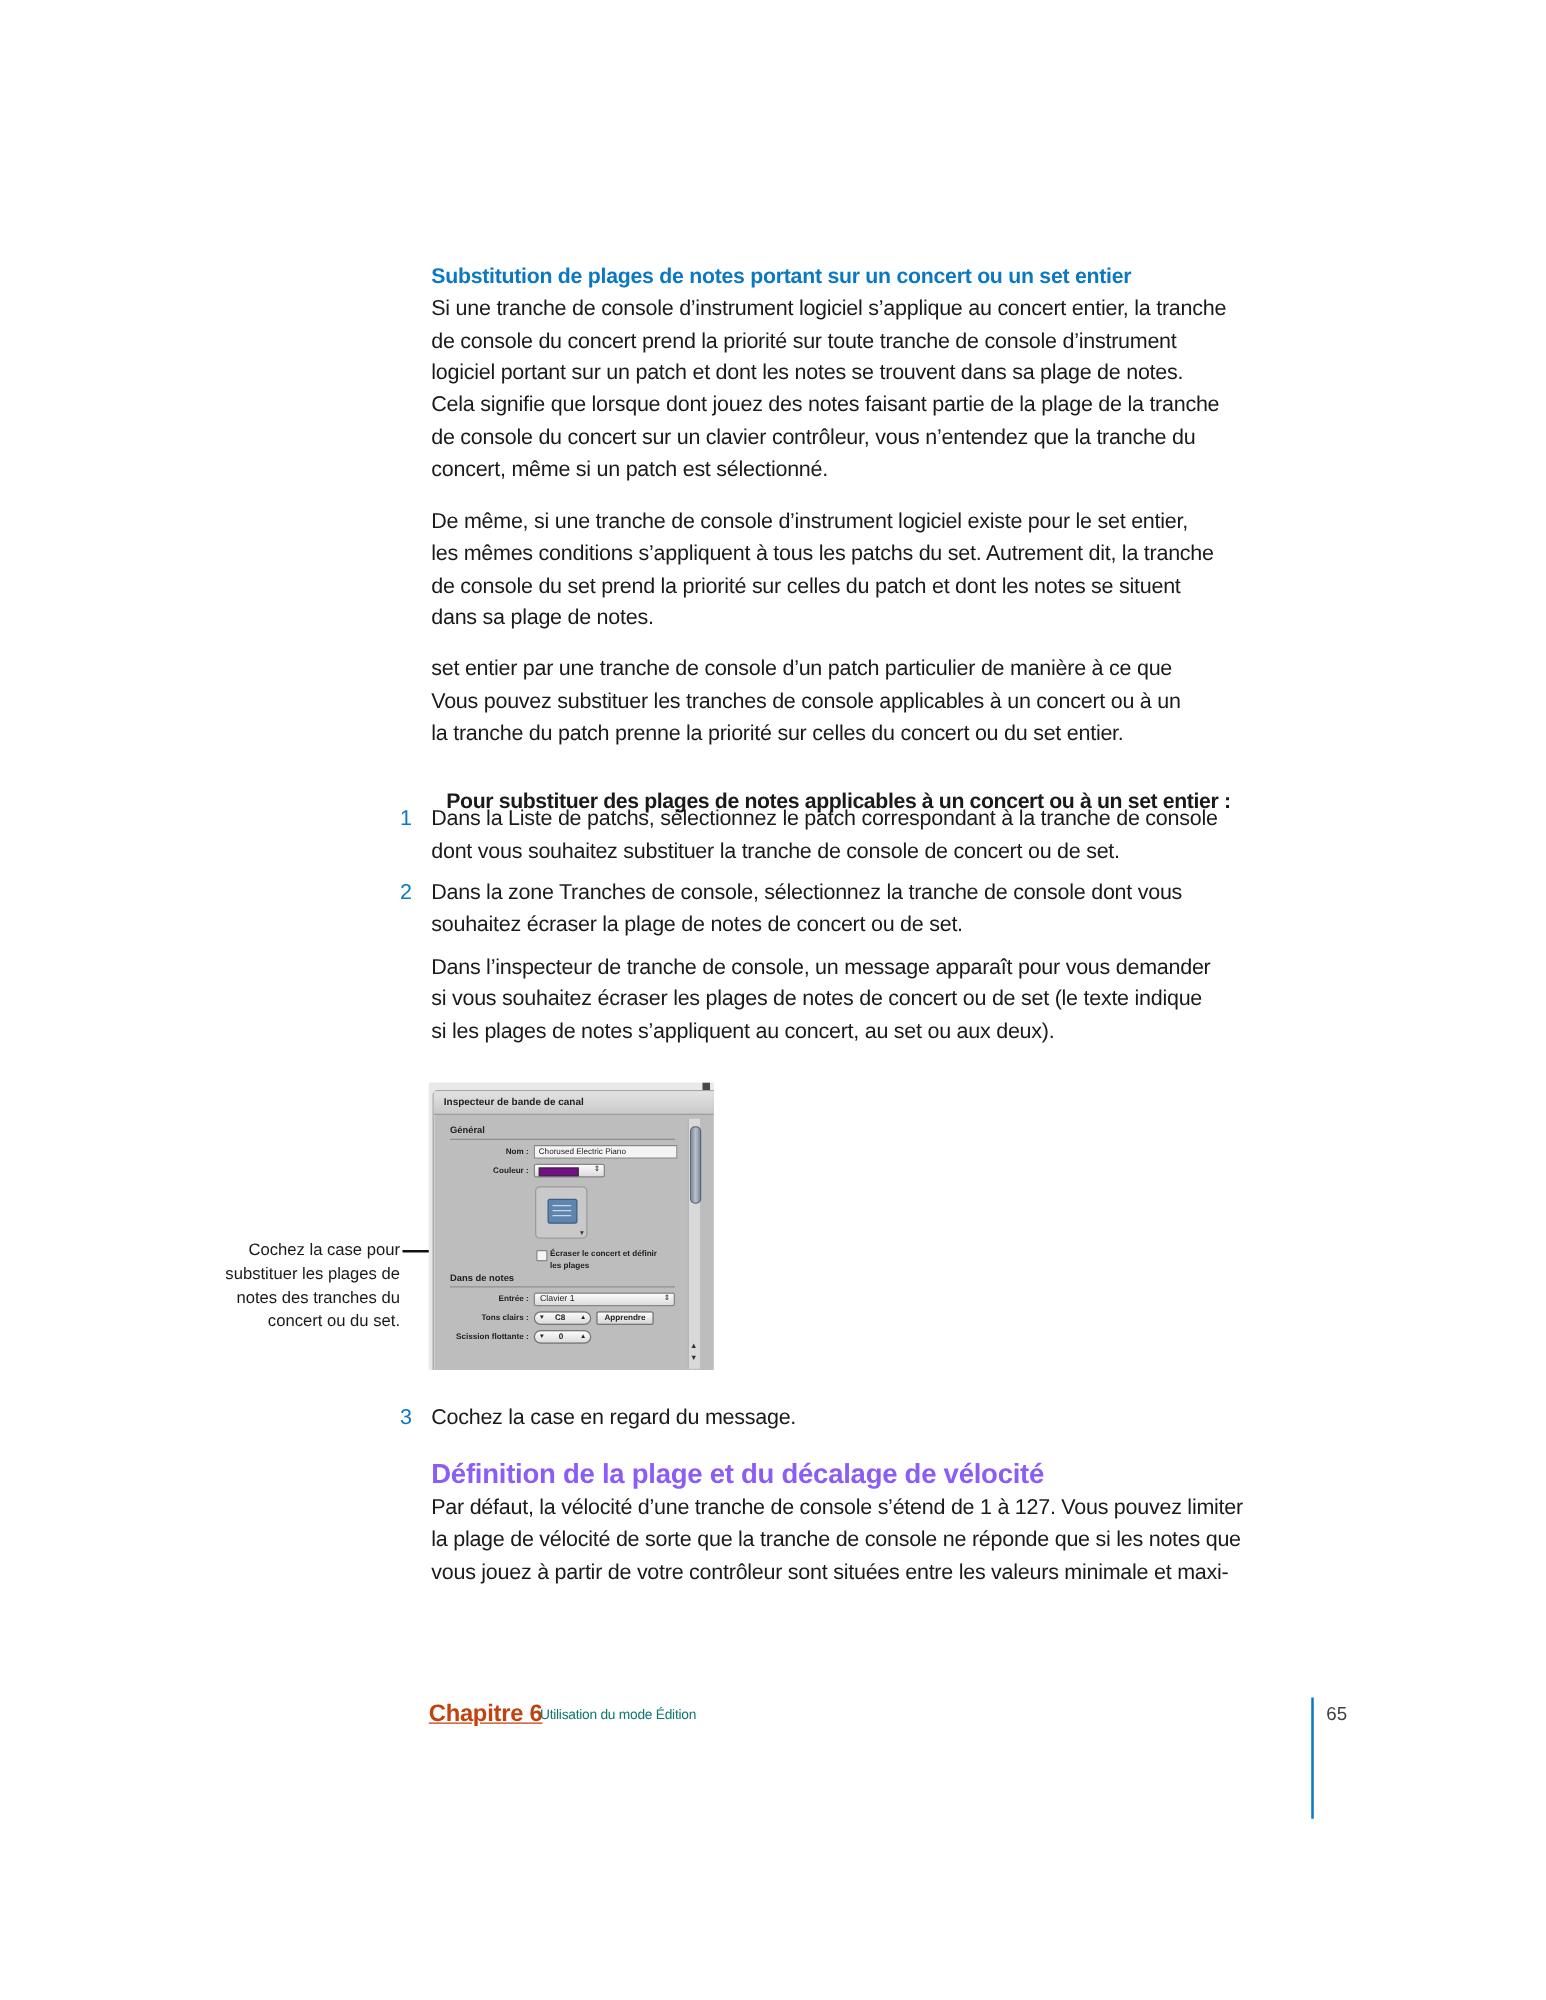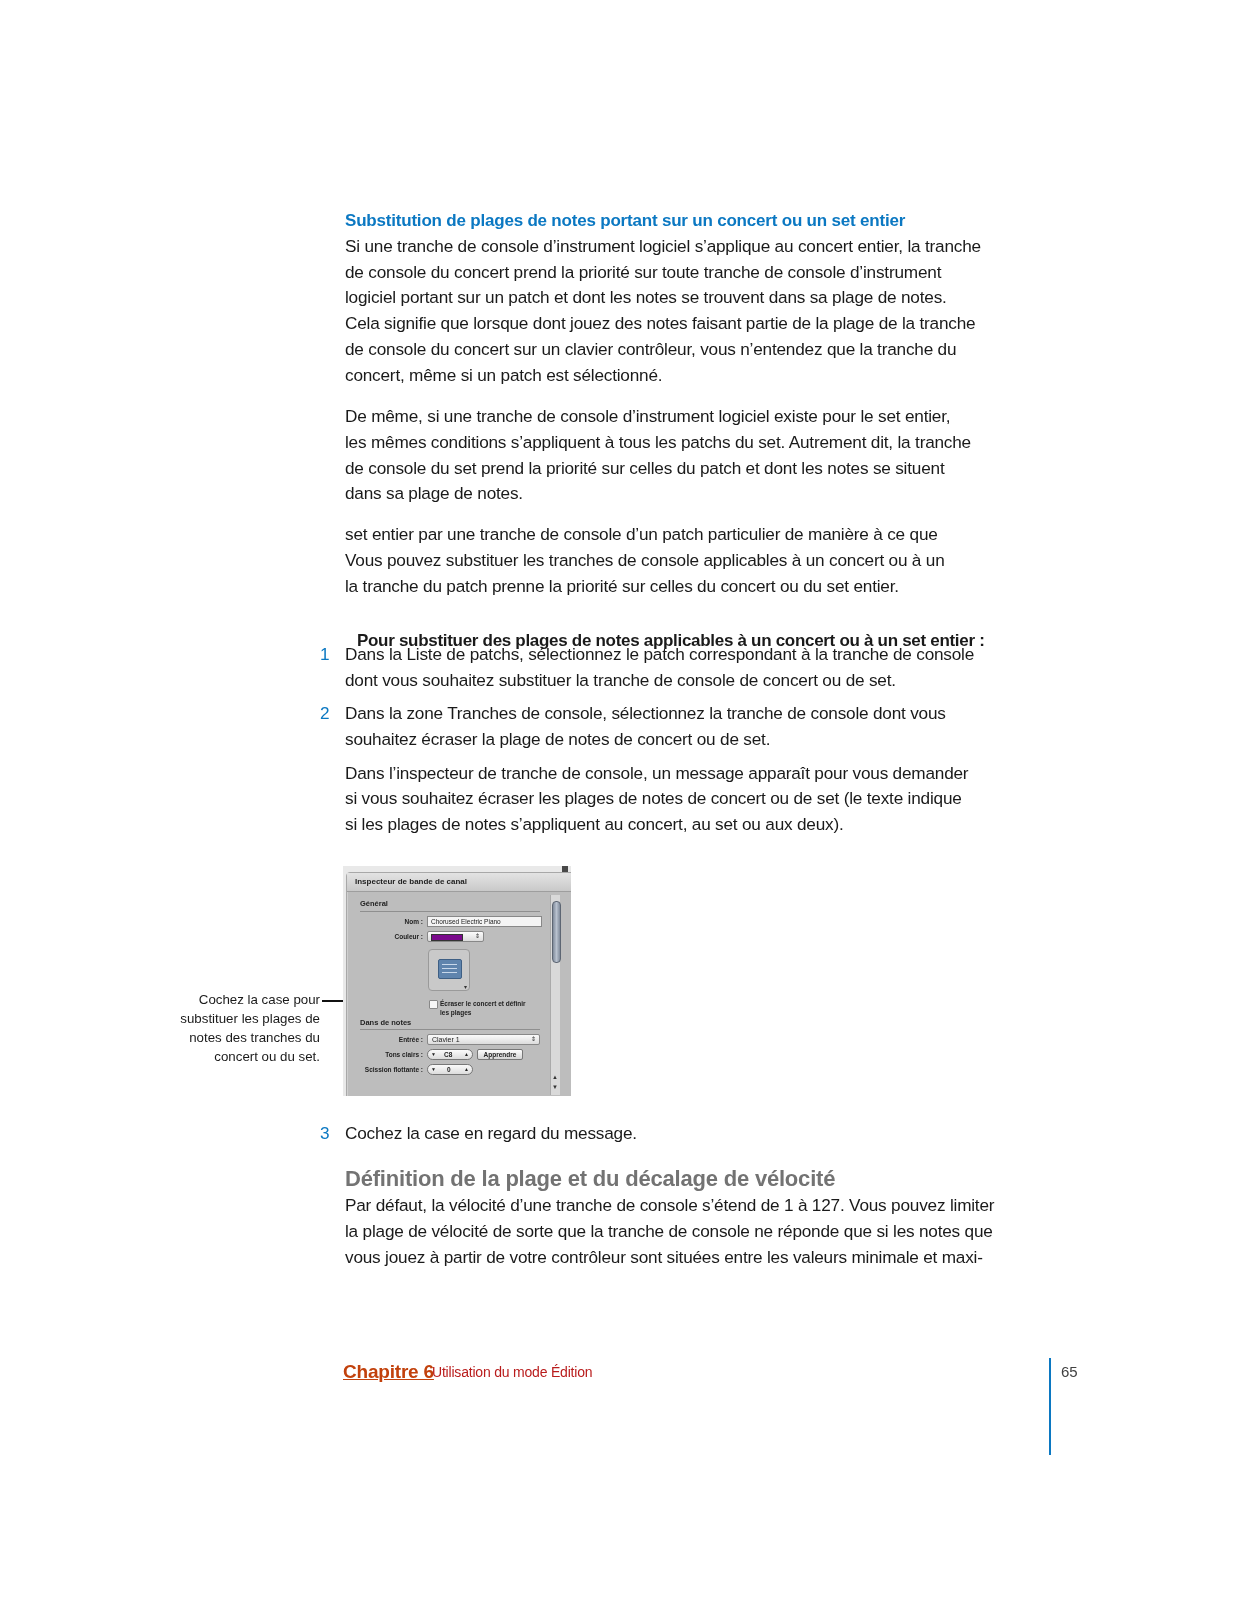--- a/index.html
+++ b/index.html
@@ -1,21 +1,21 @@
 <!DOCTYPE html>
 <html><head>
 <meta charset="utf-8">
 <style>
   html, body { margin: 0; padding: 0; background: #ffffff; }
   body { width: 1237px; height: 1600px; position: relative; overflow: hidden;
          font-family: "Liberation Sans", "DejaVu Sans", sans-serif; color: #1a1a1a; }
   .col { position: absolute; left: 345px; width: 710px; }
   .p { font-size: 17.2px; line-height: 25.8px; margin: 0; letter-spacing: -0.2px; }
   .h-blue-bold { color: #0b78c2; font-weight: bold; font-size: 17px; line-height: 25.8px; margin: 0; letter-spacing: -0.2px; }
-  .h-blue { color: #737373; font-size: 22px; line-height: 28px; margin: 0; letter-spacing: -0.2px; }
+  .h-blue { color: #8b5cf6; font-size: 22px; line-height: 28px; margin: 0; letter-spacing: -0.2px; }
   .task-title { font-weight: bold; font-size: 17px; line-height: 25.8px; margin: 12px; letter-spacing: -0.3px; }
   .step { position: absolute; left: 320px; width: 740px; }
   .step-num { position: absolute; left: 0; top: 0; color: #0b78c2; font-size: 17.2px; line-height: 25.8px; }
   .step-text { position: absolute; left: 25px; width: 710px; font-size: 17.2px; line-height: 25.8px; letter-spacing: -0.2px; }
   .callout { position: absolute; left: 150px; top: 990px; width: 170px; text-align: right;
              font-size: 13.3px; line-height: 19px; color: #1a1a1a; }
   .callout-line { position: absolute; left: 322px; top: 1000px; width: 108px; height: 1.5px; background: #111; }
   
   .shot { position: absolute; left: 343px; top: 866px; width: 228px; height: 230px; background: #e9e9e9; overflow: hidden; }
   .panel { position: absolute; left: 3px; top: 6px; width: 213px; height: 224px; background: #bdbdbd;
@@ -29,21 +29,21 @@
   .popup { position: absolute; background: linear-gradient(#fbfbfb, #dcdcdc); border: 1px solid #888; border-radius: 2px; font-size: 7px; line-height: 9px; color: #222; }
   .stepper { position: absolute; background: linear-gradient(#fbfbfb, #dcdcdc); border: 1px solid #777; border-radius: 6px; font-size: 6.5px; font-weight: bold; line-height: 9px; color: #222; }
   .btn { position: absolute; background: linear-gradient(#fdfdfd, #d6d6d6); border: 1px solid #777; border-radius: 2px; font-size: 6.5px; font-weight: bold; line-height: 9px; text-align: center; color: #222; }
   .scroll { position: absolute; left: 203px; top: 22px; width: 9px; height: 200px; background: #d9d9d9; border-left: 1px solid #aaa; }
   .thumb { position: absolute; left: 1px; top: 6px; width: 7px; height: 60px; border-radius: 4px; background: linear-gradient(90deg, #7f8a9a, #b9c2cf, #7f8a9a); border: 1px solid #5d6673; }
   .arrow { position: absolute; left: 1px; font-size: 6px; color: #333; line-height: 8px; }
   .shadow-bar { position: absolute; left: 219px; top: 0; width: 6px; height: 108px; background: #2b2b2b; opacity: 0.85; }
   .side-strip { position: absolute; left: 219px; top: 120px; width: 9px; height: 110px; background: #f2f2f2; border-left: 1px solid #cfcfcf; }
   
   .footer-chap { position: absolute; left: 343px; top: 1361px; font-size: 19px; line-height: 22px; font-weight: bold; color: #c2410c; letter-spacing: -0.2px; text-decoration: underline; }
-  .footer-title { position: absolute; left: 432px; top: 1361px; font-size: 14px; line-height: 22px; color: #b91c1c; letter-spacing: -0.2px; }
+  .footer-title { position: absolute; left: 432px; top: 1361px; font-size: 11px; line-height: 22px; color: #0f766e; letter-spacing: -0.2px; }
   .footer-rule { position: absolute; left: 1049px; top: 1358px; width: 2px; height: 97px; background: #0b78c2; }
   .footer-page { position: absolute; left: 1061px; top: 1361px; font-size: 15px; line-height: 22px; color: #404040; }
 </style>
 </head>
 <body>
 
 <div class="col" style="top:208px;">
   <h2 class="h-blue-bold">Substitution de plages de notes portant sur un concert ou un set entier</h2>
   <div>
     <p class="p">Si une tranche de console d’instrument logiciel s’applique au concert entier, la tranche</p>

